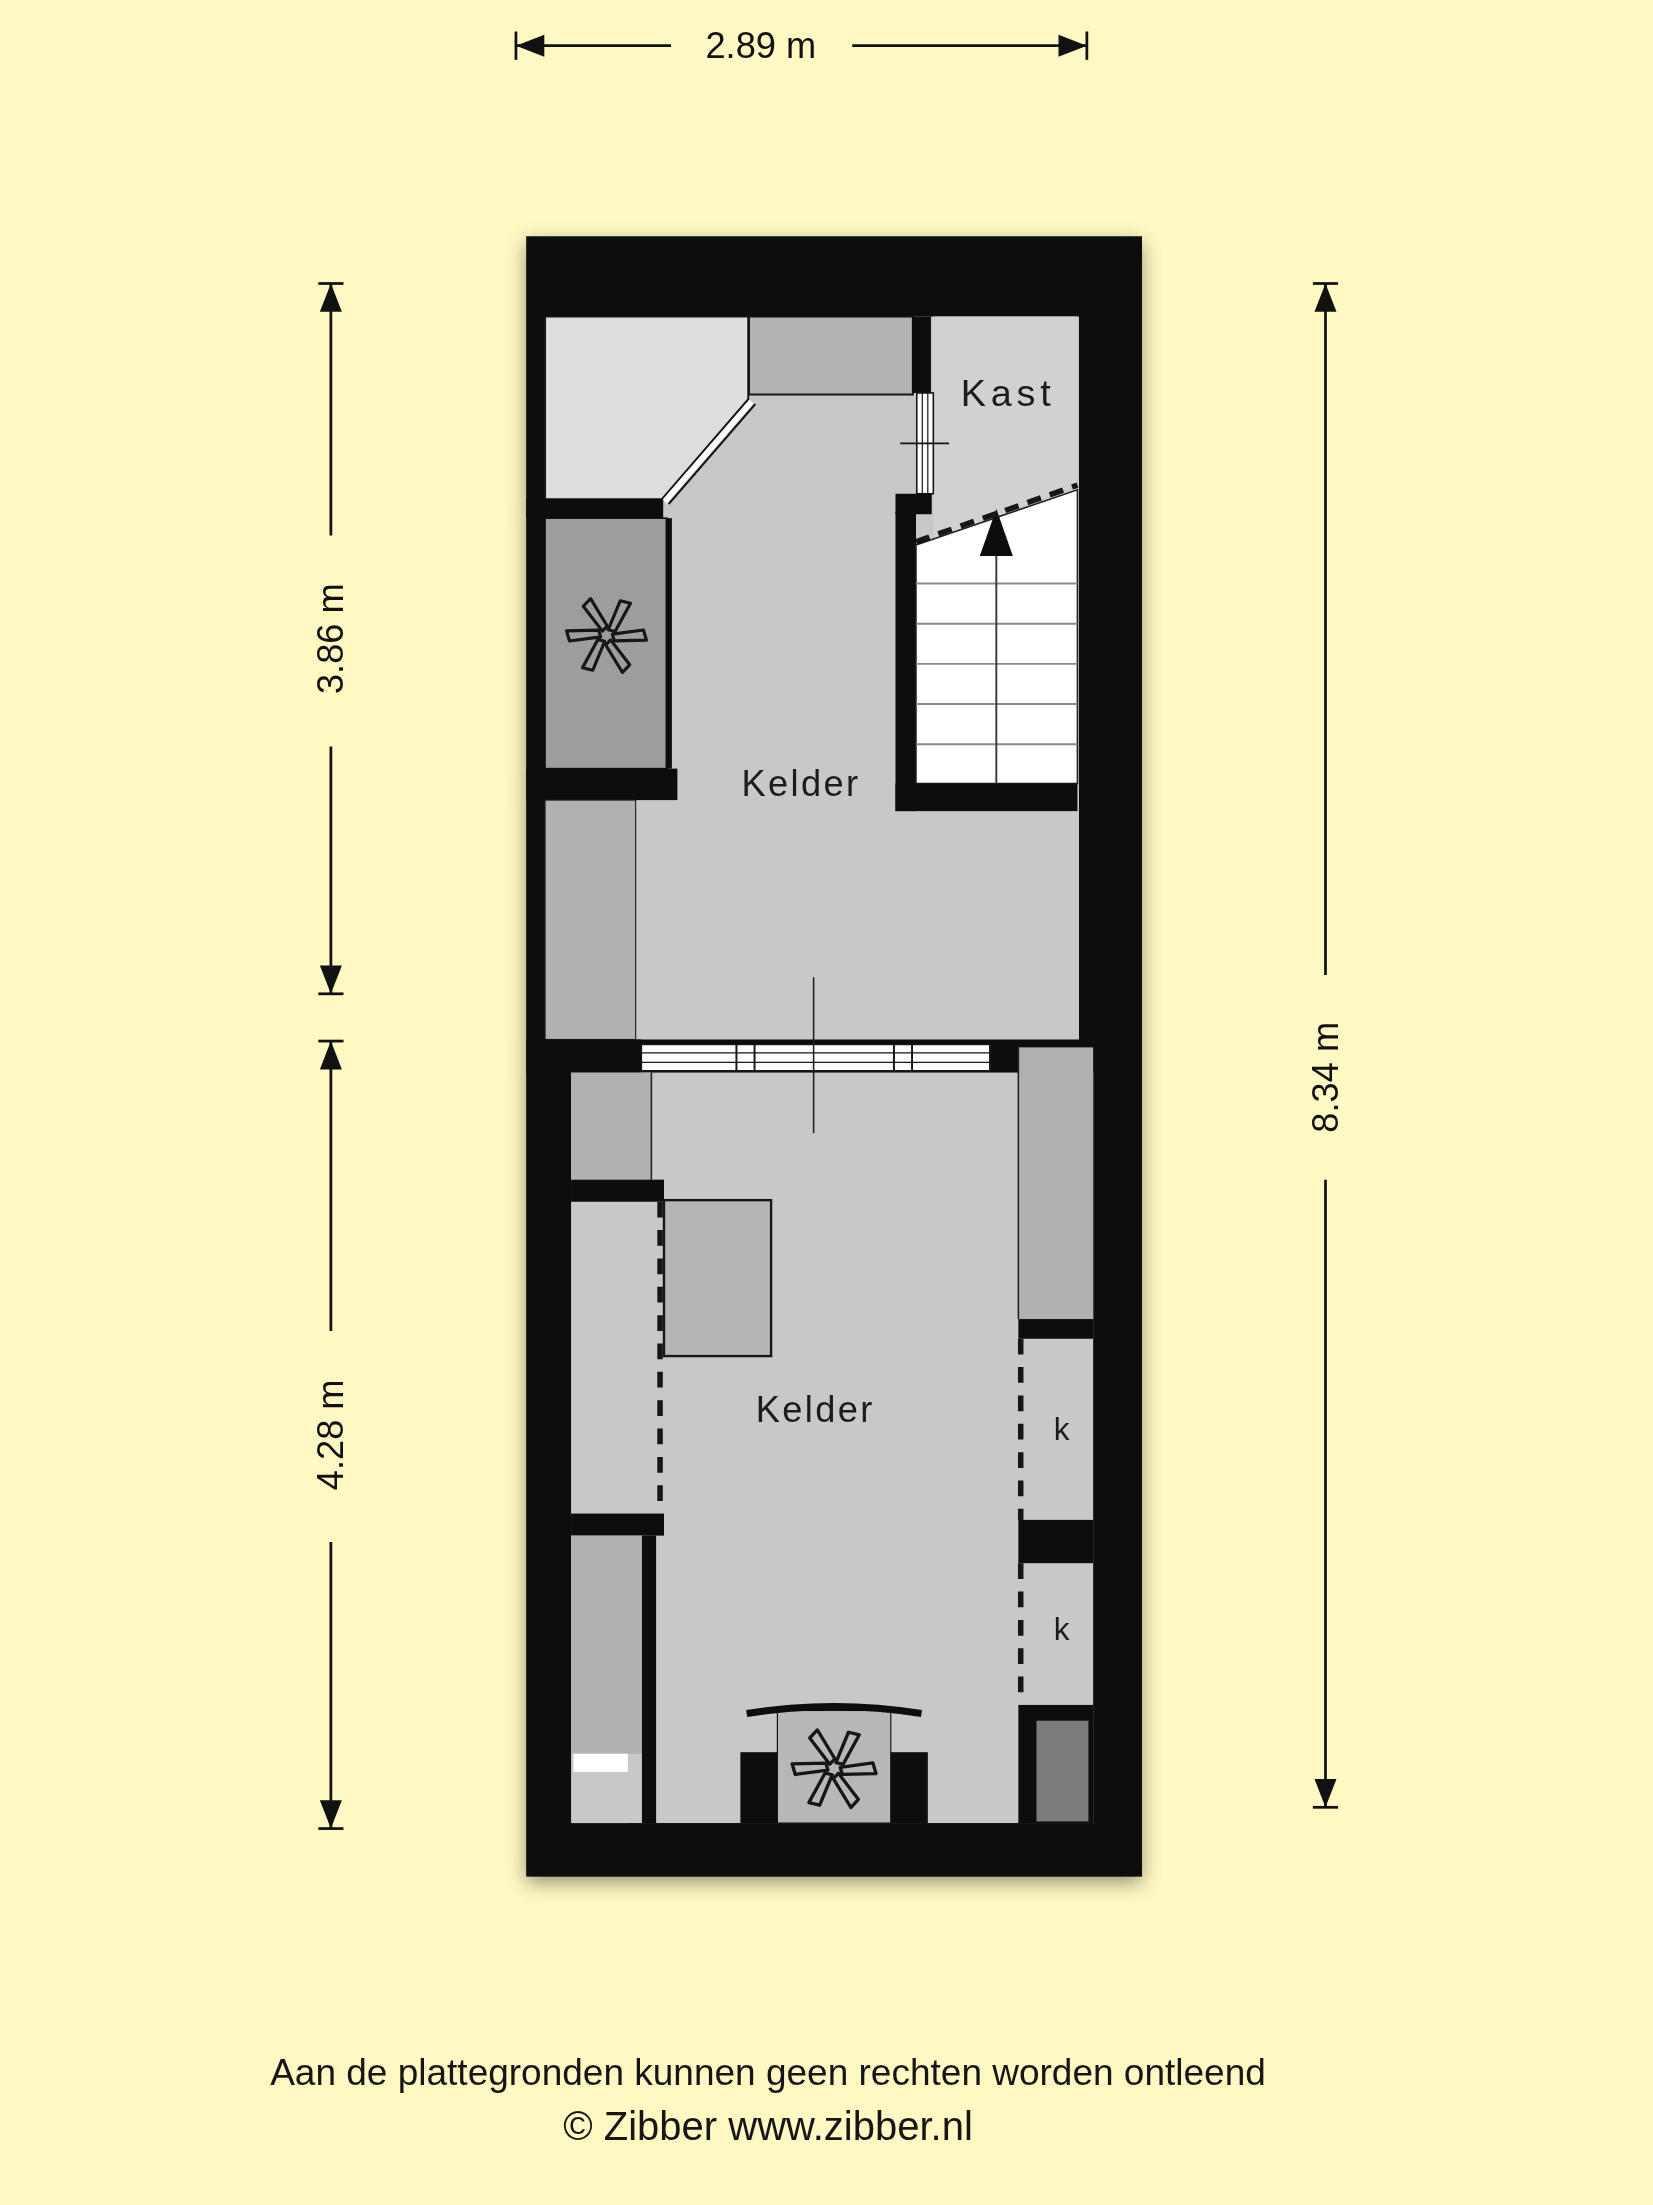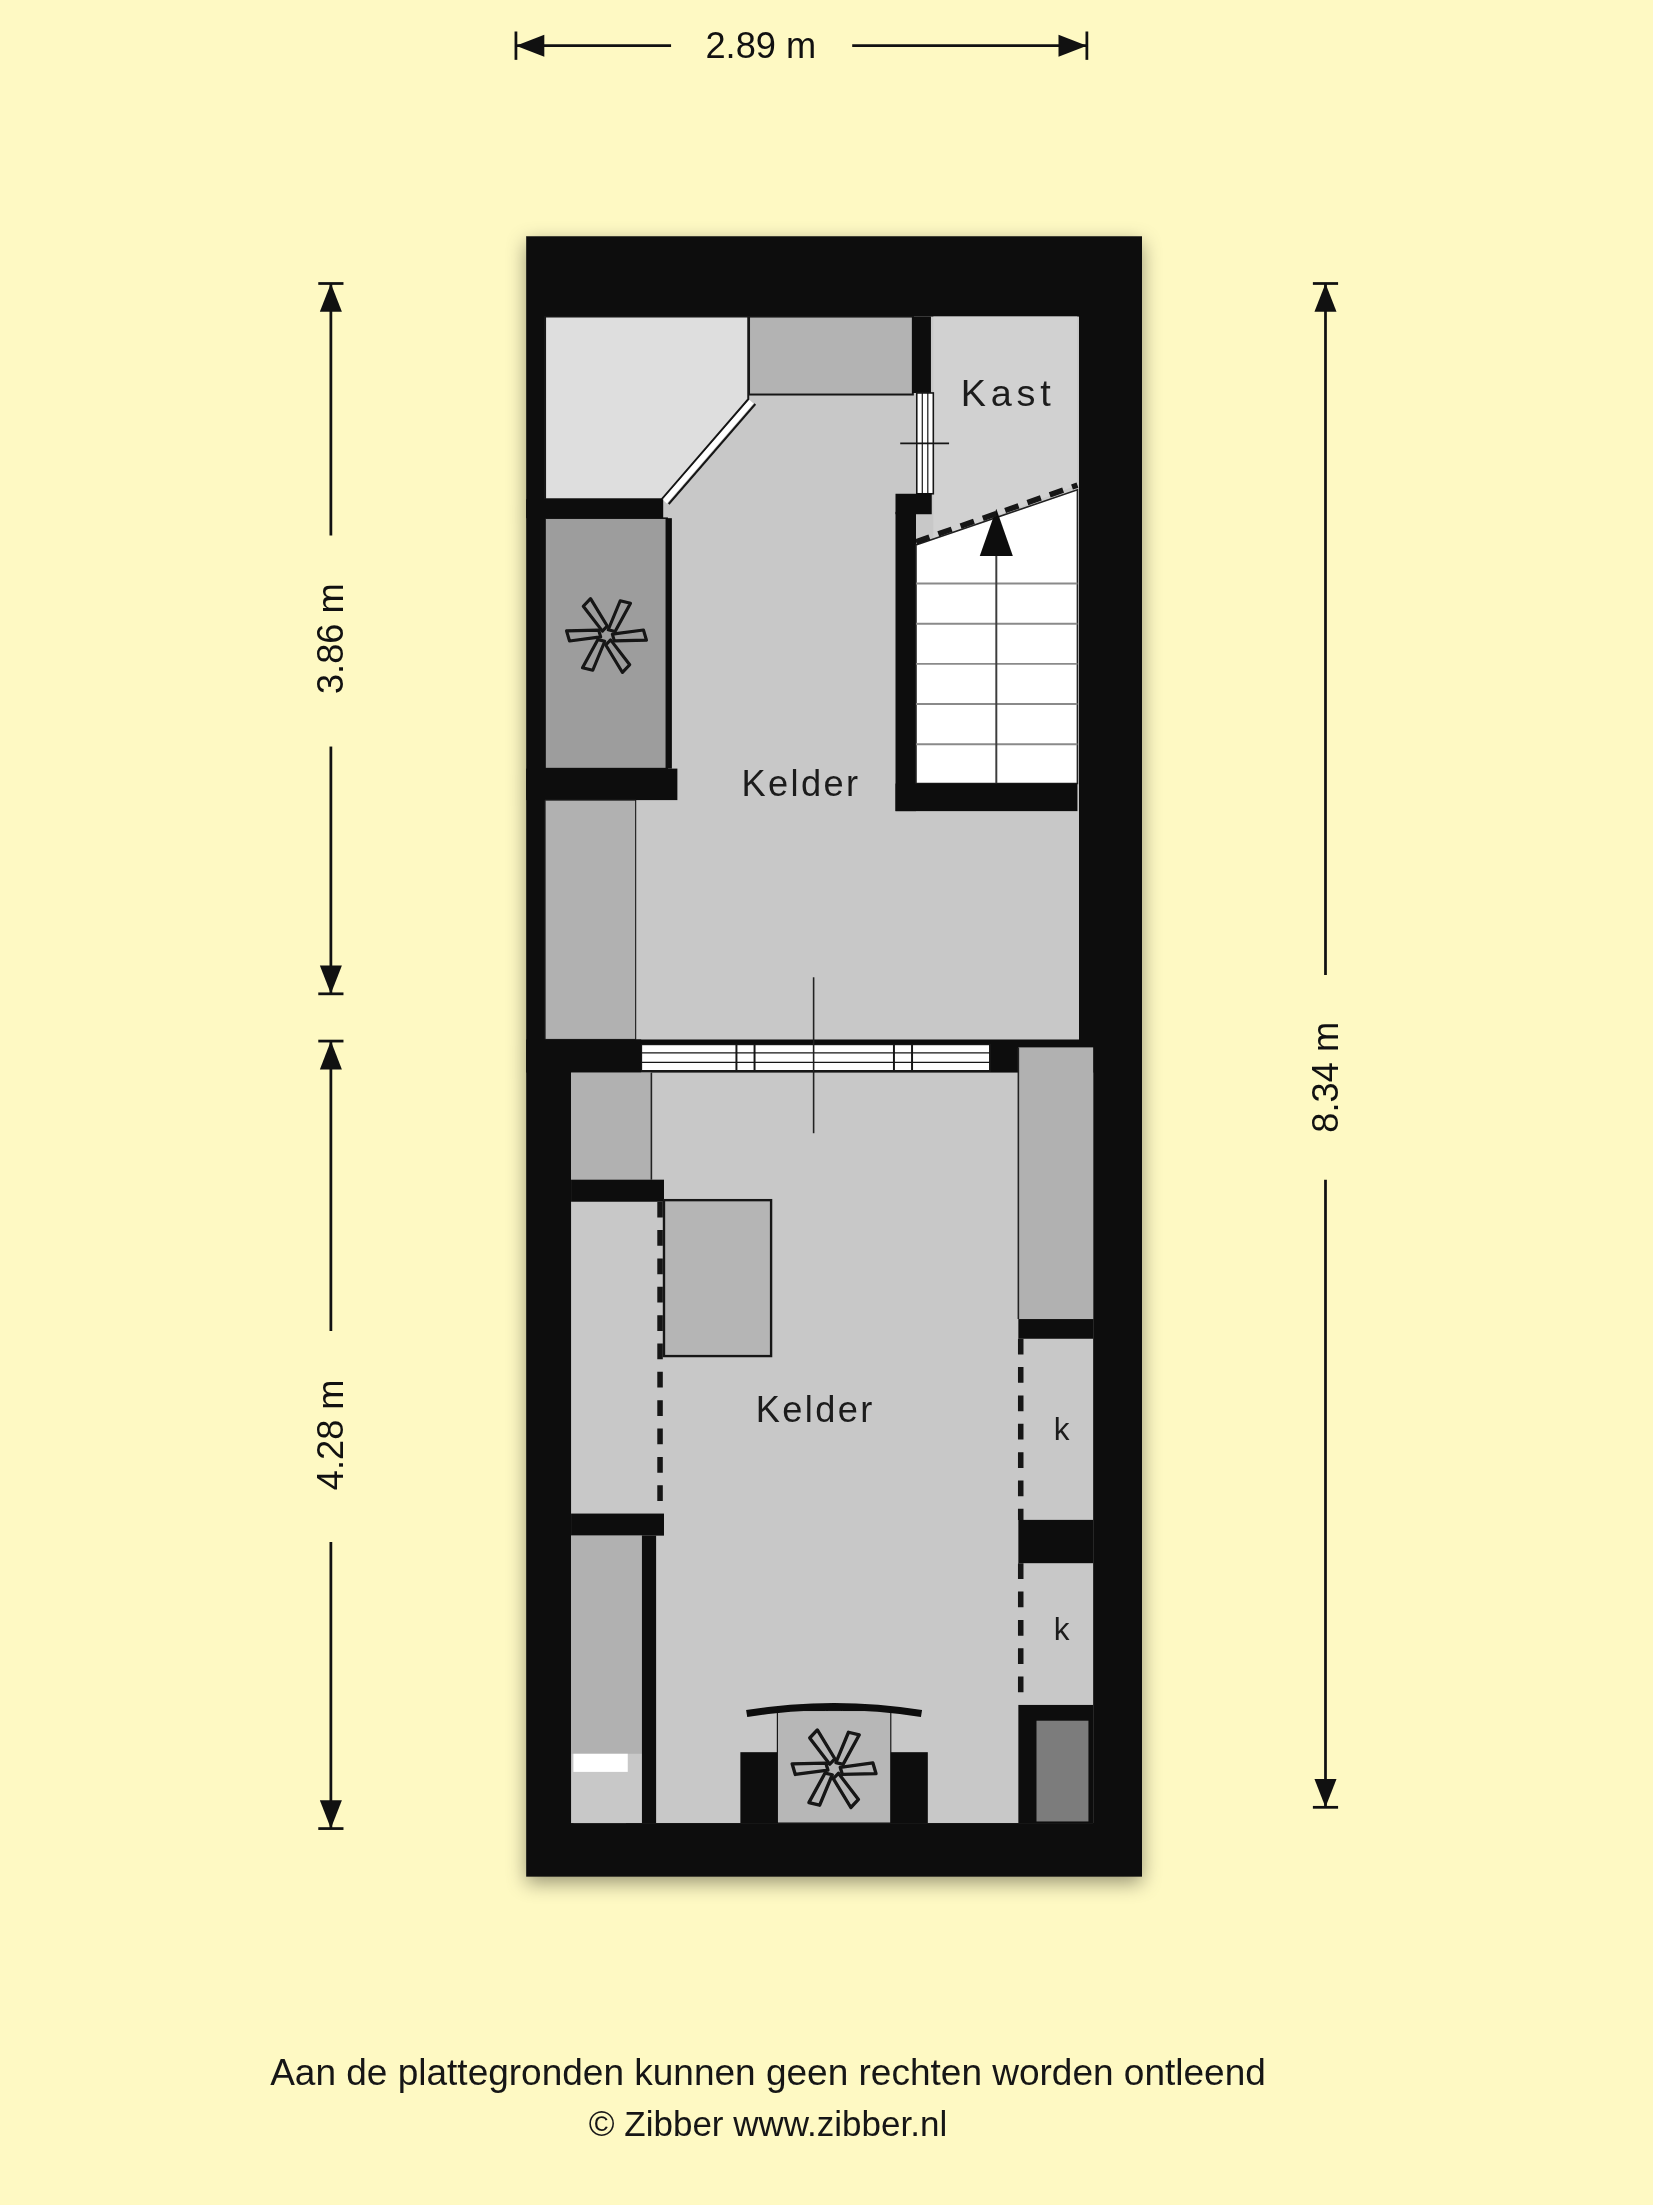--- a/index.html
+++ b/index.html
@@ -11,21 +11,21 @@
   .dim-head{fill:#111111;}
   .dim-text{font-family:"Liberation Sans",sans-serif;font-size:46px;fill:#111111;}
   .room-label{font-family:"Liberation Sans",sans-serif;font-size:46px;fill:#1c1c1c;letter-spacing:3px;}
   .kast-label{font-family:"Liberation Sans",sans-serif;font-size:48px;fill:#1c1c1c;letter-spacing:6px;}
   .k-label{font-family:"Liberation Sans",sans-serif;font-size:40px;fill:#1c1c1c;}
   .tread{stroke:#8a8a8a;stroke-width:2.5;}
   .stair-center{stroke:#3c3c3c;stroke-width:2.5;}
   .fanblade{fill:none;stroke:#141414;stroke-width:4;stroke-linejoin:round;}
   .footer-line{position:absolute;left:0;width:1536px;text-align:center;color:#161616;}
   #footer1{top:2052px;font-size:37px;}
-  #footer2{top:2104px;font-size:35px;}
+  #footer2{top:2104px;font-size:40px;}
 </style>
 </head>
 <body>
 
 <div id="stage">
 
 <svg width="1654" height="2205" viewBox="0 0 2100 2800">
 
   <defs>
     <filter id="planShadow" x="-5%" y="-5%" width="110%" height="110%">

